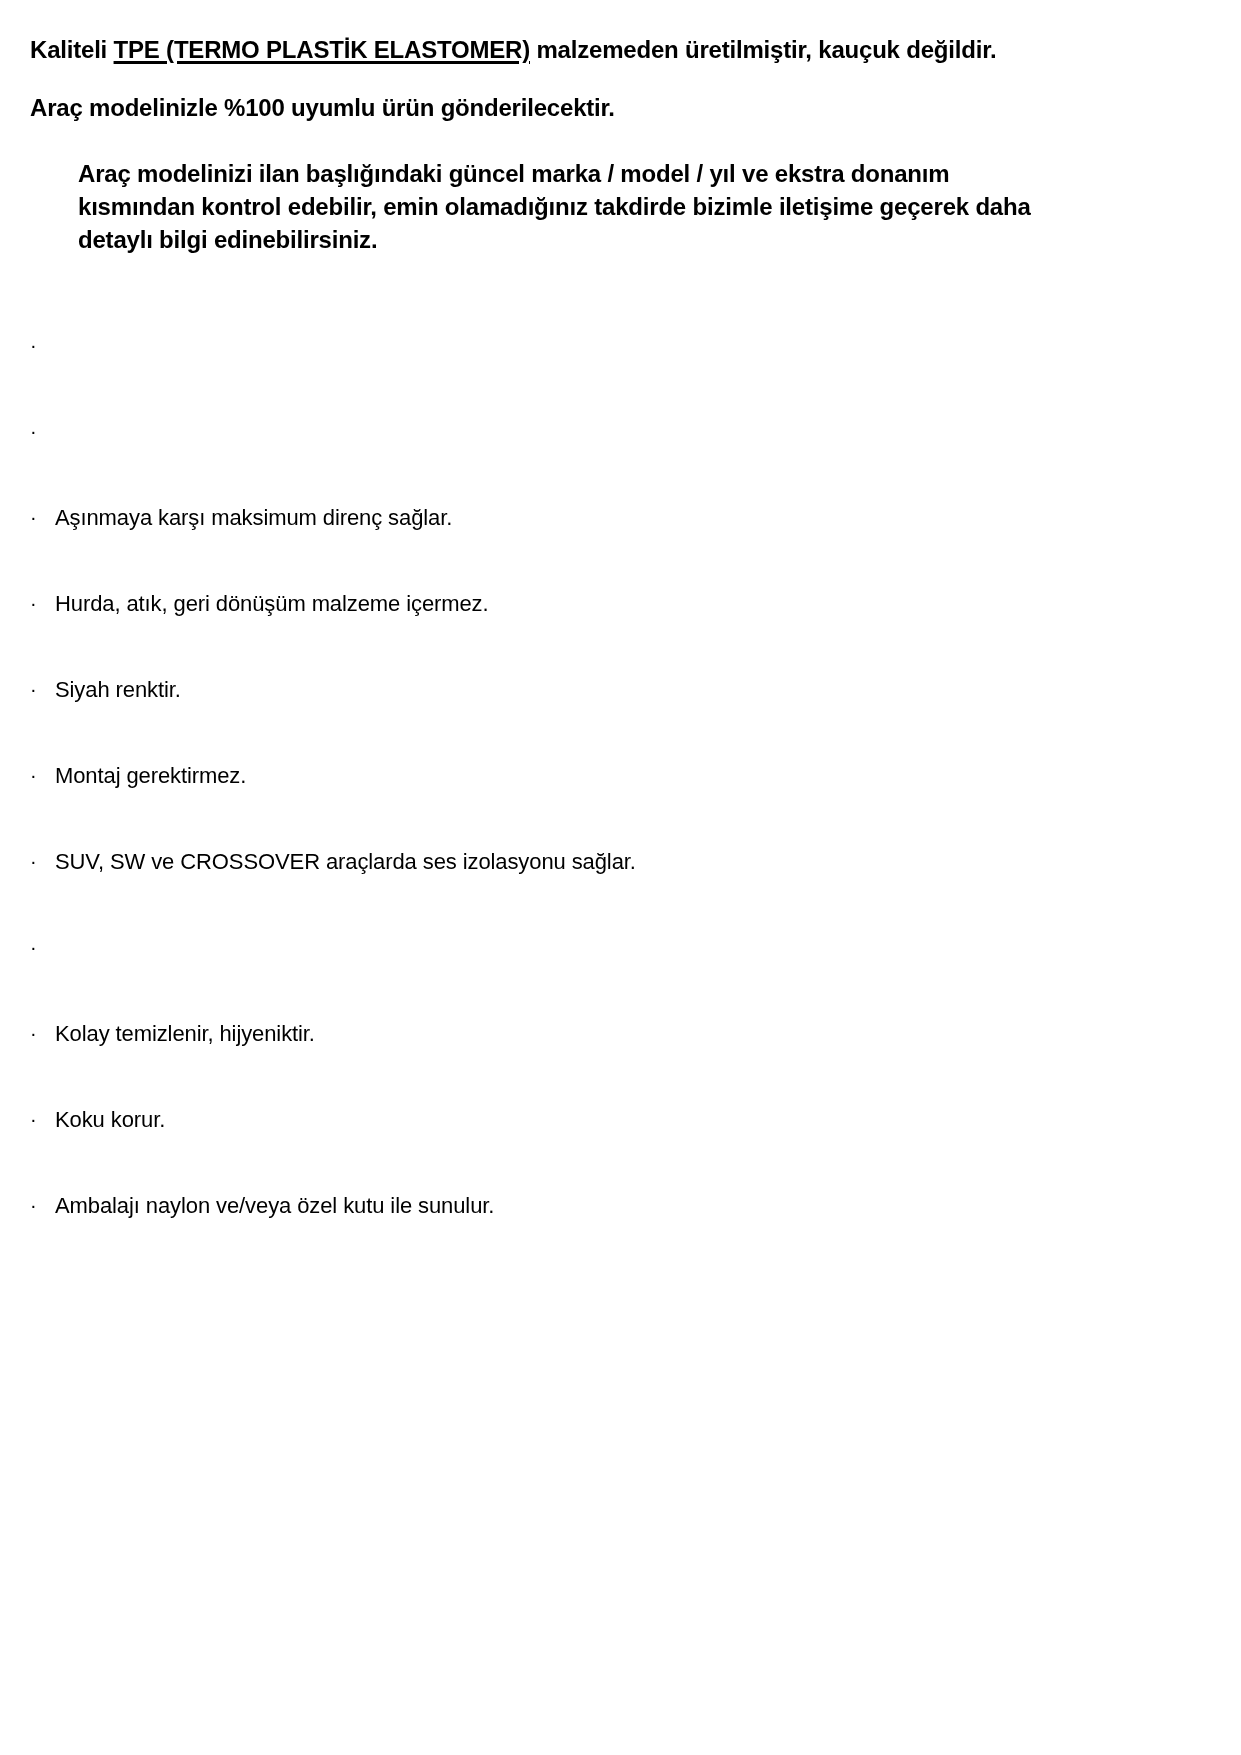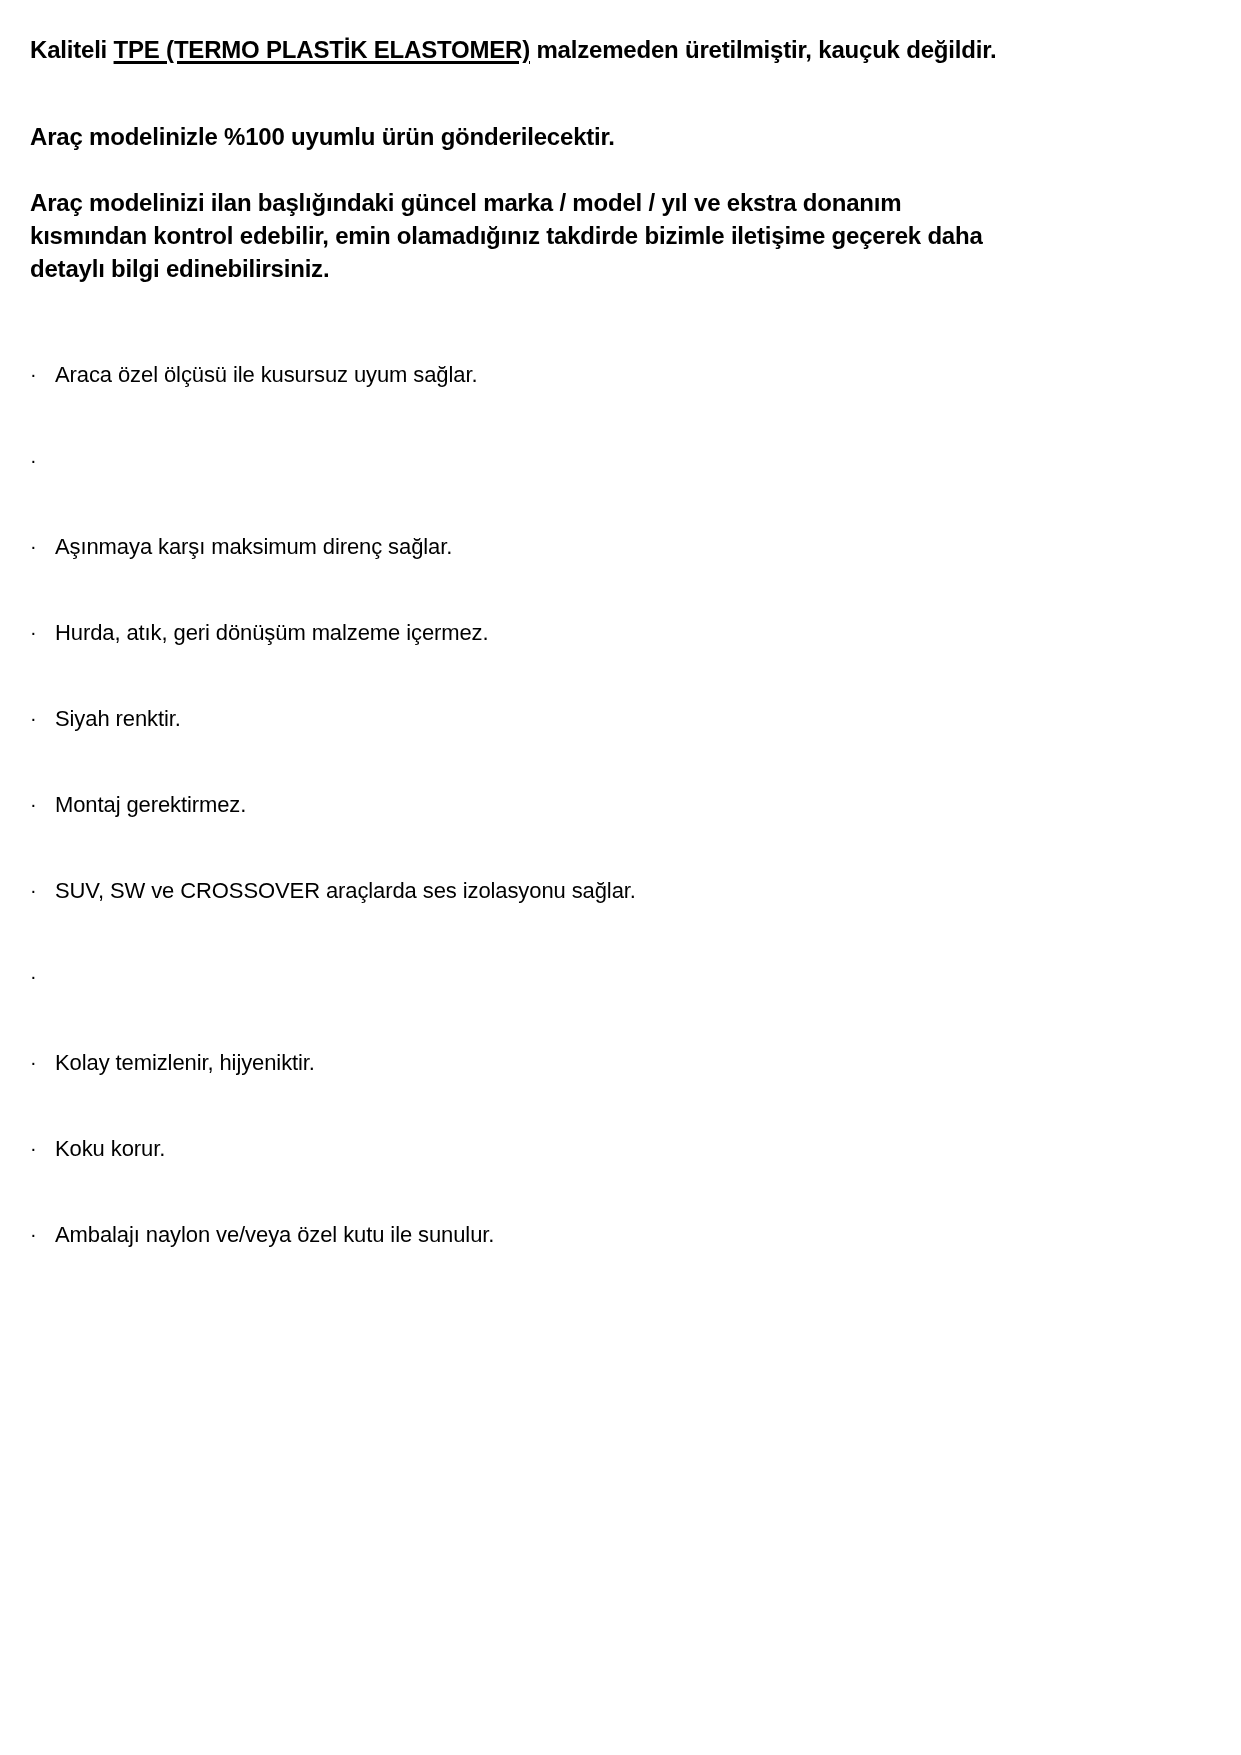--- a/index.html
+++ b/index.html
@@ -22,24 +22,25 @@
     font-size: 24px;
     line-height: 33px;
     letter-spacing: -0.2px;
   }
   .h1 { margin-top: 0; }
   .h1 .u {
     text-decoration: underline;
     text-decoration-thickness: 2.5px;
     text-underline-offset: 3px;
   }
-  .h2 { margin-top: 54px; }
+  .h2 { margin-top: 25px; }
   .intro {
     margin-top: 33px;
     white-space: pre-line;
+    margin-left: 48px;
   }
   .bullets {
     list-style: none;
     margin-top: 76px;
   }
   .bullet {
     display: flex;
     align-items: flex-start;
     margin-bottom: 59px;
     font-size: 22px;
@@ -68,21 +69,20 @@
 
   <p class="h-bold h2">Araç modelinizle %100 uyumlu ürün gönderilecektir.</p>
 
   <p class="h-bold intro">Araç modelinizi ilan başlığındaki güncel marka / model / yıl ve ekstra donanım
 kısmından kontrol edebilir, emin olamadığınız takdirde bizimle iletişime geçerek daha
 detaylı bilgi edinebilirsiniz.</p>
 
   <ul class="bullets">
     <li class="bullet">
       <span class="marker">·</span>
-      <span class="btext">Araca özel ölçüsü ile kusursuz uyum sağlar.</span>
     </li>
     <li class="bullet">
       <span class="marker">·</span>
     </li>
     <li class="bullet">
       <span class="marker">·</span>
       <span class="btext">Aşınmaya karşı maksimum direnç sağlar.</span>
     </li>
     <li class="bullet">
       <span class="marker">·</span>

